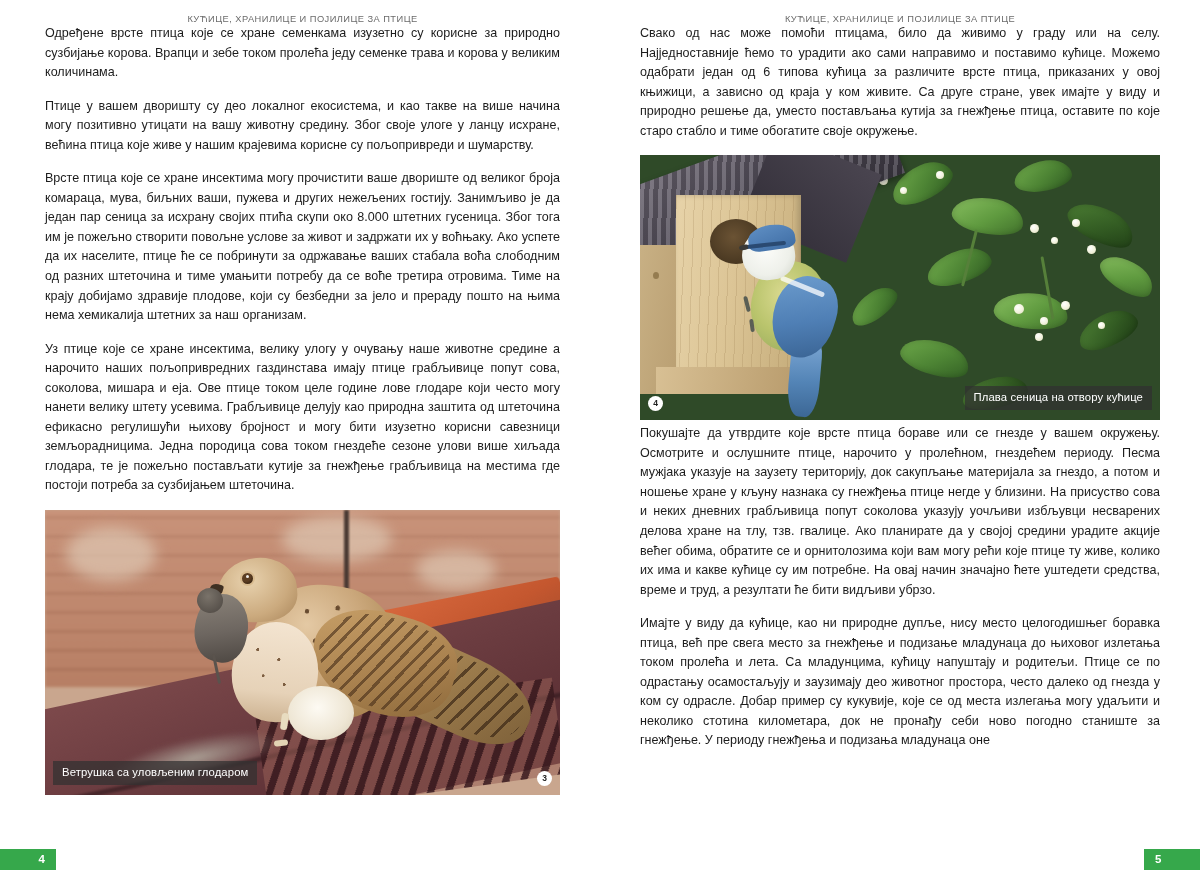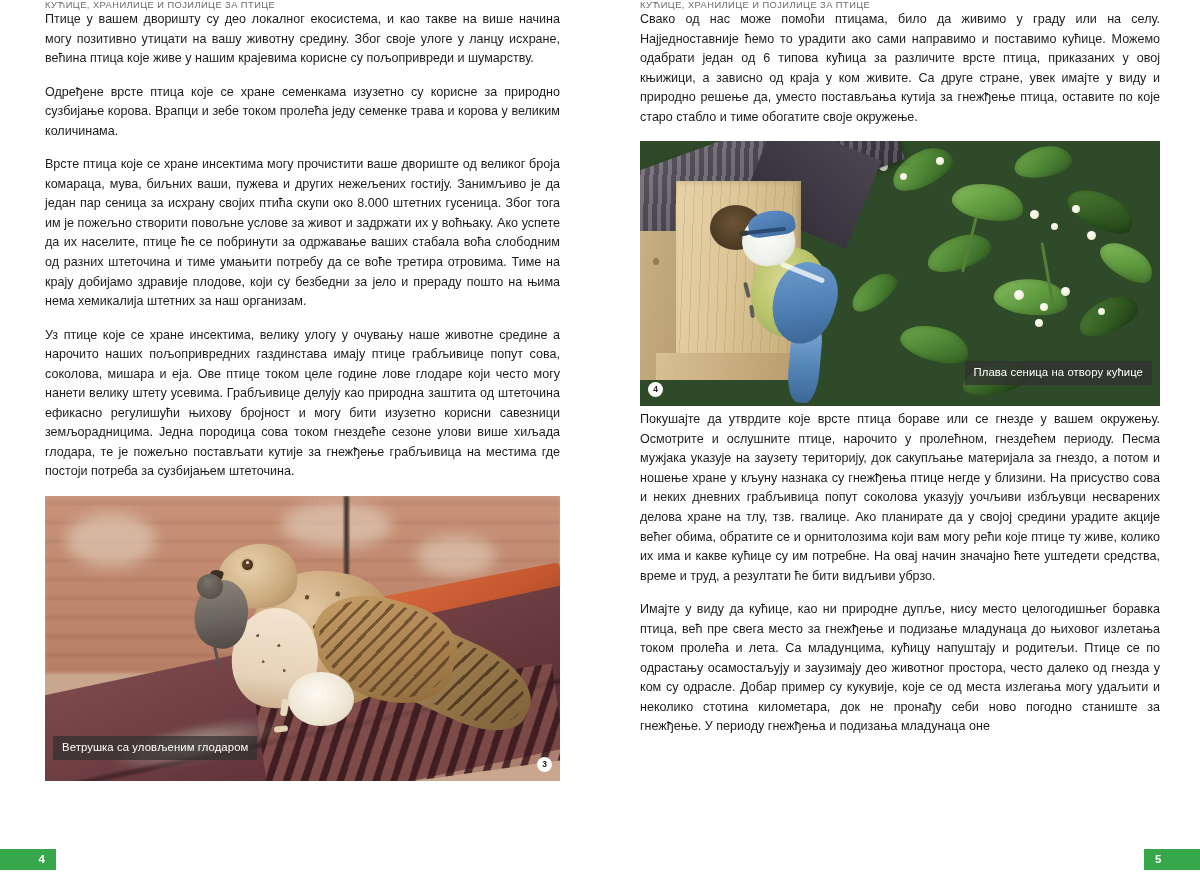--- a/index.html
+++ b/index.html
@@ -26,24 +26,25 @@
     width: 600px;
     height: 881px;
     position: relative;
     box-sizing: border-box;
     background: #ffffff;
   }
   .page-left  { padding: 0 40px 0 45px; }
   .page-right { padding: 0 40px 0 40px; }
 
   .running-head {
+    text-align: center;
     font-size: 9.3px;
     letter-spacing: 0.45px;
     color: #6b6b6b;
-    padding-top: 0;
+    padding-top: 14px;
     text-transform: uppercase;
     font-weight: 400;
   }
 
   h1.section-title {
     font-size: 23.5px;
     font-weight: 700;
     letter-spacing: -0.2px;
     margin: 26px 0 20px 0;
     color: #111111;
@@ -74,21 +75,21 @@
     width: 100%;
     overflow: hidden;
     line-height: 0;
   }
   .fig-kestrel { height: 285px; margin-top: 0; }
   .fig-tit     { height: 265px; margin: 6px 0 4px 0; }
 
   .caption {
     position: absolute;
     left: 8px;
-    bottom: 21px;
+    bottom: 10px;
     background: rgba(48,48,48,0.72);
     color: #ffffff;
     font-size: 11.3px;
     line-height: 1;
     padding: 6px 9px 7px 9px;
     white-space: nowrap;
     letter-spacing: 0.1px;
   }
   .caption.right-aligned {
     left: auto;
@@ -416,23 +417,23 @@
 </head>
 <body>
 
 <div class="spread">
 
   <div class="page page-left">
 
     <div class="running-head">КУЋИЦЕ, ХРАНИЛИЦЕ И ПОЈИЛИЦЕ ЗА ПТИЦЕ</div>
 
 
+    <p class="body-text">Одређене врсте птица које се хране семенкама изузетно су корисне за природно сузбијање корова. Врапци и зебе током пролећа једу семенке трава и корова у великим количинама.</p>
+
     <p class="body-text">Птице у вашем дворишту су део локалног екосистема, и као такве на више начина могу позитивно утицати на вашу животну средину. Због своје улоге у ланцу исхране, већина птица које живе у нашим крајевима корисне су пољопривреди и шумарству.</p>
-
-    <p class="body-text">Одређене врсте птица које се хране семенкама изузетно су корисне за природно сузбијање корова. Врапци и зебе током пролећа једу семенке трава и корова у великим количинама.</p>
 
     <p class="body-text">Врсте птица које се хране инсектима могу прочистити ваше двориште од великог броја комараца, мува, биљних ваши, пужева и других нежељених гостију. Занимљиво је да један пар сеница за исхрану својих птића скупи око 8.000 штетних гусеница. Због тога им је пожељно створити повољне услове за живот и задржати их у воћњаку. Ако успете да их населите, птице ће се побринути за одржавање ваших стабала воћа слободним од разних штеточина и тиме умањити потребу да се воће третира отровима. Тиме на крају добијамо здравије плодове, који су безбедни за јело и прераду пошто на њима нема хемикалија штетних за наш организам.</p>
 
     <p class="body-text">Уз птице које се хране инсектима, велику улогу у очувању наше животне средине а нарочито наших пољопривредних газдинстава имају птице грабљивице попут сова, соколова, мишара и еја. Ове птице током целе године лове глодаре који често могу нанети велику штету усевима. Грабљивице делују као природна заштита од штеточина ефикасно регулишући њихову бројност и могу бити изузетно корисни савезници земљорадницима. Једна породица сова током гнездеће сезоне улови више хиљада глодара, те је пожељно постављати кутије за гнежђење грабљивица на местима где постоји потреба за сузбијањем штеточина.</p>
 
     <div class="figure fig-kestrel">
       <div class="kestrel-scene">
         <div class="k-wall"></div>
         <div class="k-wall-blotch" style="left:4%;top:6%;width:90px;height:54px;"></div>
         <div class="k-wall-blotch" style="left:46%;top:2%;width:110px;height:46px;"></div>

